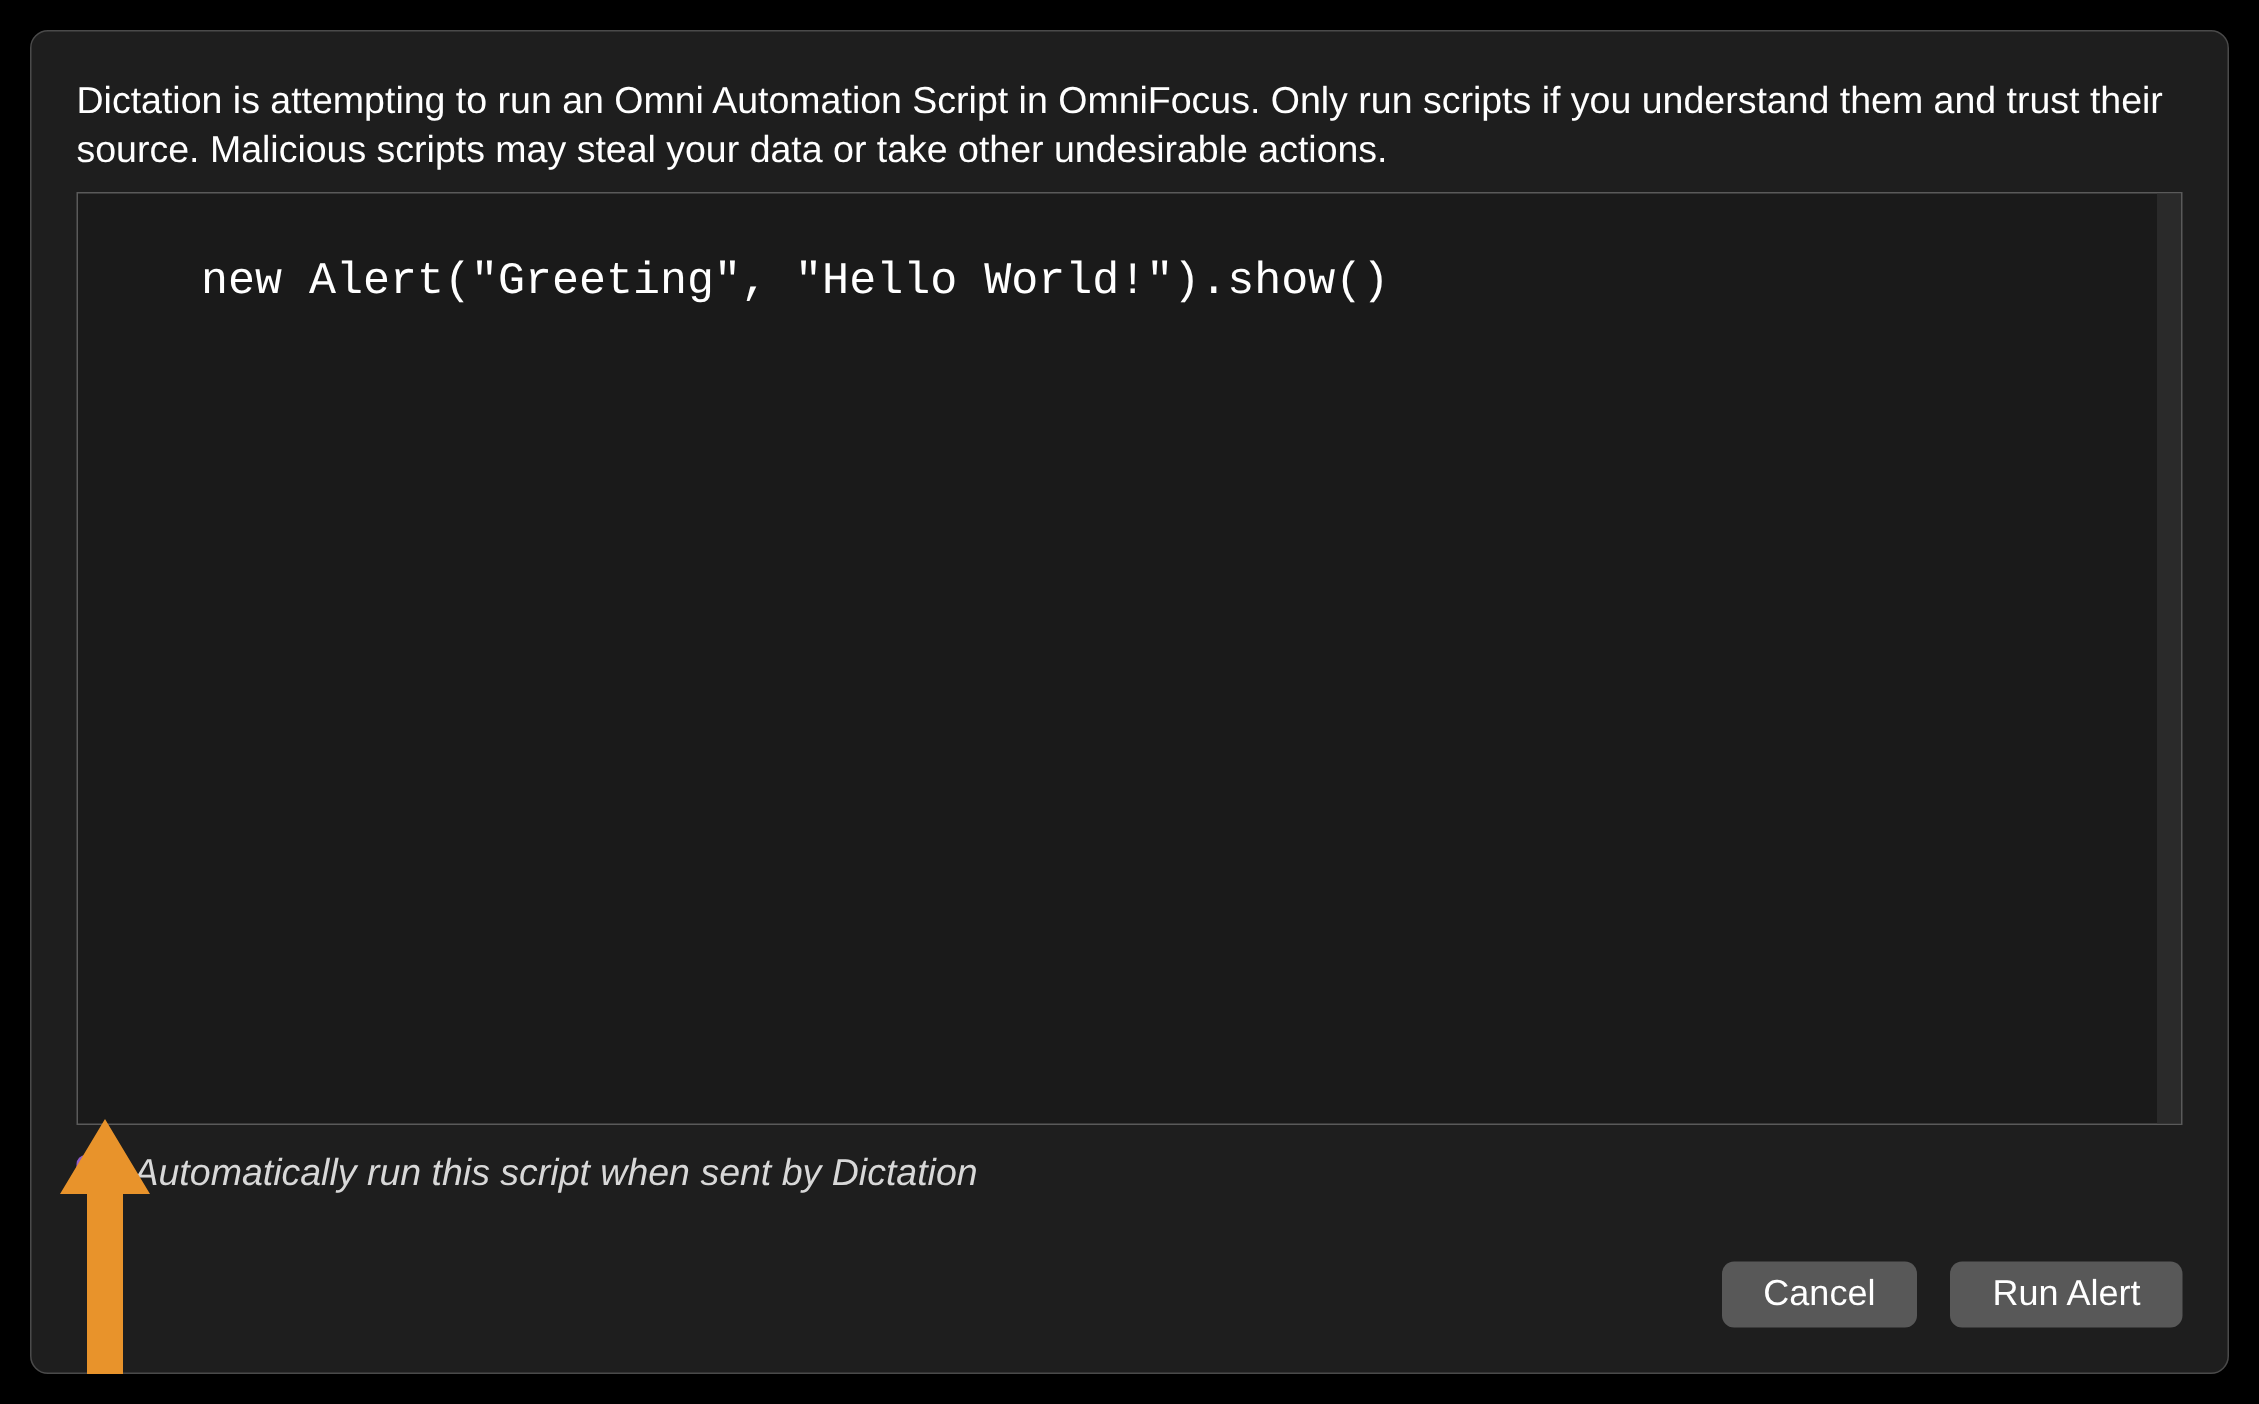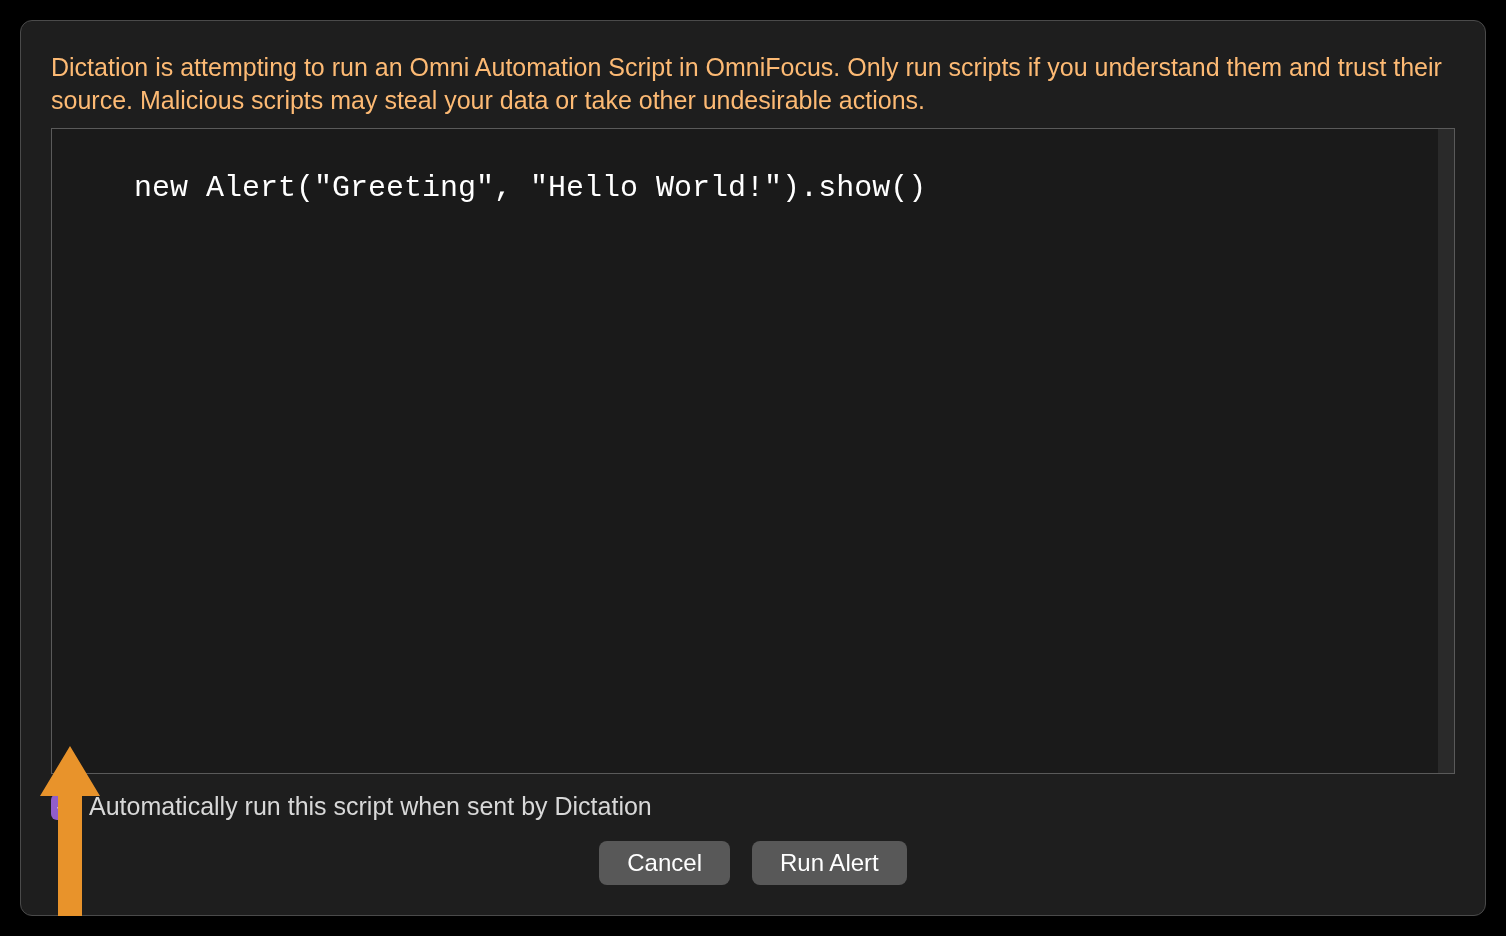--- a/index.html
+++ b/index.html
@@ -25,21 +25,21 @@
       bottom: 20px;
       background: #1e1e1e;
       border: 1px solid #4a4a4a;
       border-radius: 12px;
       padding: 30px 30px 30px 30px;
       display: flex;
       flex-direction: column;
     }
     
     .warning-text {
-      color: #fdba74;
+      color: #ffffff;
       font-size: 25px;
       line-height: 1.3;
       margin-bottom: 12px;
     }
     
     .script-box {
       flex: 1;
       background: #1a1a1a;
       border: 1px solid #5a5a5a;
       padding: 8px 10px;
@@ -58,21 +58,22 @@
       bottom: 0;
       width: 16px;
       background: #2a2a2a;
     }
     
     .checkbox-row {
       display: flex;
       align-items: center;
       gap: 12px;
       margin-top: 18px;
-      margin-bottom: 20px;
+      margin-bottom: 44px;
+      font-style: italic;
     }
     
     .checkbox {
       width: 26px;
       height: 26px;
       background: #915dca;
       border-radius: 6px;
       display: flex;
       align-items: center;
       justify-content: center;
@@ -88,21 +89,21 @@
       fill: none;
     }
     
     .checkbox-label {
       color: #d8d8d8;
       font-size: 25px;
     }
     
     .button-row {
       display: flex;
-      justify-content: center;
+      justify-content: flex-end;
       gap: 22px;
     }
     
     .button {
       background: #585858;
       border: none;
       border-radius: 8px;
       color: #ffffff;
       font-size: 24px;
       padding: 8px 28px;

